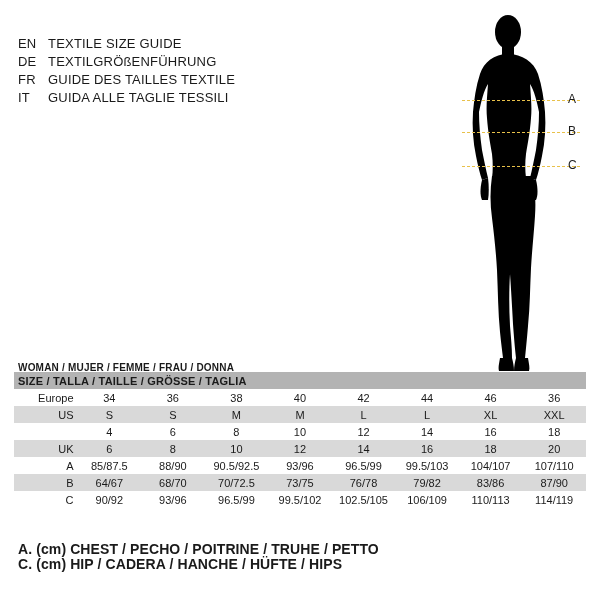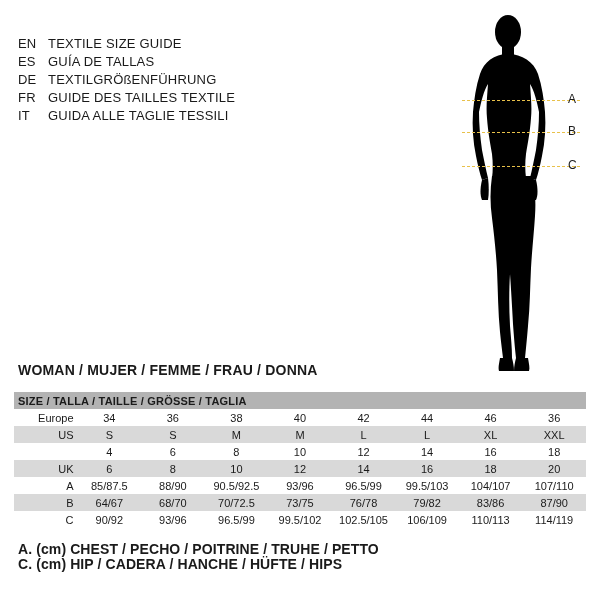--- a/index.html
+++ b/index.html
@@ -65,30 +65,30 @@
     font-size: 12px;
     color: #1a1a1a;
     font-family: "Liberation Sans", sans-serif;
   }
 
   
   .woman-caption {
     position: absolute;
     left: 18px;
     top: 362px;
-    font-size: 14px;
+    font-size: 10px;
     font-weight: bold;
     letter-spacing: 0.2px;
   }
 
   
   .table-wrap {
     position: absolute;
     left: 14px;
-    top: 392px;
+    top: 372px;
     width: 572px;
   }
   table.size-table {
     border-collapse: collapse;
     width: 572px;
     font-size: 11px;
     table-layout: fixed;
   }
   table.size-table td {
     height: 17px;
@@ -128,24 +128,20 @@
 </style>
 </head>
 <body>
 
 <div class="page">
 
   <div class="lang-block">
     <div class="lang-row">
       <span class="lang-code">EN</span>
       <span class="lang-text">TEXTILE SIZE GUIDE</span>
-    </div>
-    <div class="lang-row">
-      <span class="lang-code">ES</span>
-      <span class="lang-text">GUÍA DE TALLAS</span>
     </div>
     <div class="lang-row">
       <span class="lang-code">DE</span>
       <span class="lang-text">TEXTILGRÖßENFÜHRUNG</span>
     </div>
     <div class="lang-row">
       <span class="lang-code">FR</span>
       <span class="lang-text">GUIDE DES TAILLES TEXTILE</span>
     </div>
     <div class="lang-row">

